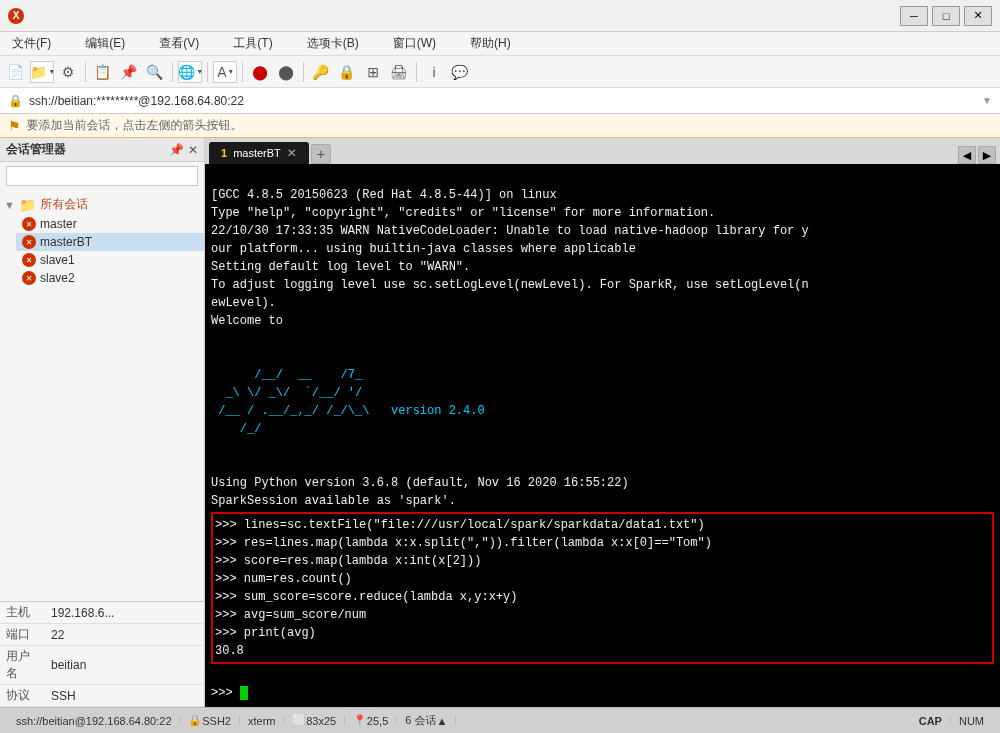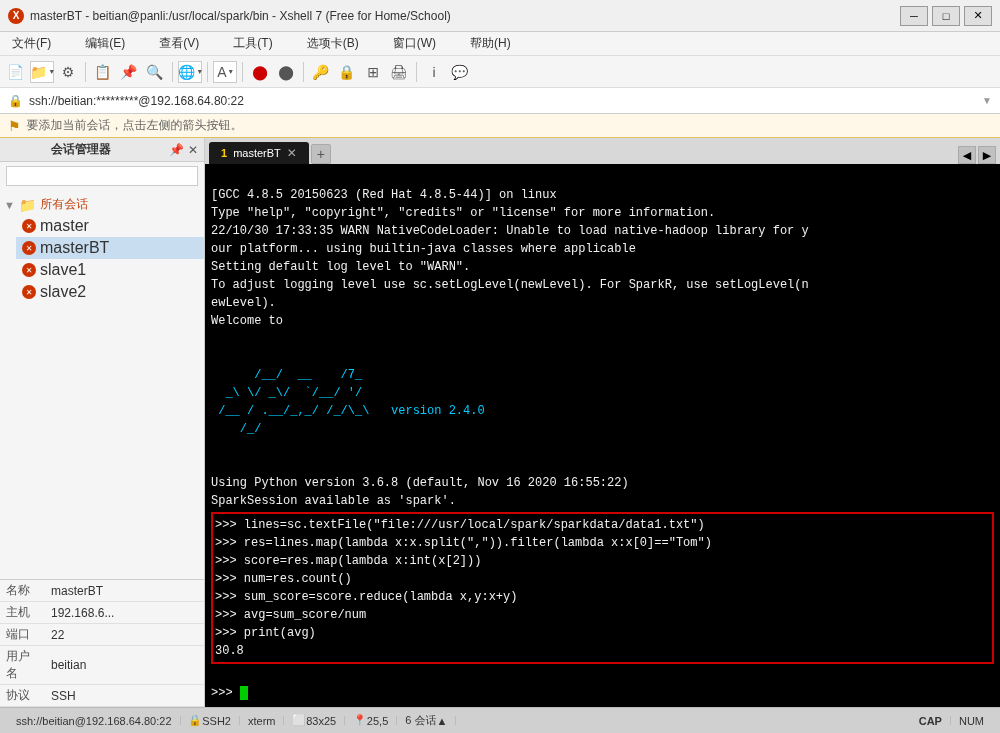--- a/index.html
+++ b/index.html
@@ -92,34 +92,34 @@
     }
     .sidebar-header {
       display: flex;
       align-items: center;
       justify-content: space-between;
       padding: 4px 6px;
       background: #e8e8e8;
       border-bottom: 1px solid #ccc;
       height: 24px;
     }
-    .sidebar-title { font-size: 12px; color: #333; font-weight: bold; margin-left: 45px; }
+    .sidebar-title { font-size: 12px; color: #333; font-weight: bold; }
     .sidebar-icons { display: flex; gap: 4px; }
     .sidebar-icon-btn { font-size: 12px; color: #555; cursor: pointer; }
     .sidebar-search { padding: 4px 6px; }
     .sidebar-search input { width: 100%; height: 20px; border: 1px solid #ccc; padding: 0 4px; font-size: 11px; background: white; }
     .session-tree { padding: 4px 0; flex: 1; overflow-y: auto; }
     .tree-root { padding: 2px 4px; display: flex; align-items: center; gap: 4px; cursor: pointer; }
     .tree-root-icon { font-size: 11px; color: #888; }
     .folder-icon { color: #cc8800; font-size: 14px; }
     .tree-root-label { font-size: 12px; color: #c2410c; }
     .tree-children { padding-left: 16px; }
     .tree-item { padding: 2px 6px; display: flex; align-items: center; gap: 4px; cursor: pointer; }
     .session-icon { width: 14px; height: 14px; background: #cc3300; border-radius: 50%; display: flex; align-items: center; justify-content: center; color: white; font-size: 8px; flex-shrink: 0; }
-    .tree-item-label { font-size: 16px; color: #333; }
+    .tree-item-label { font-size: 12px; color: #333; }
     .tree-item.active { background: #c8ddf0; }
 
     
     .info-panel {
       border-top: 1px solid #ccc;
       background: #f5f5f5;
     }
     .info-table { width: 100%; border-collapse: collapse; }
     .info-table td { padding: 2px 6px; font-size: 12px; border-bottom: 1px solid #e0e0e0; }
     .info-table td:first-child { color: #555; width: 45px; }
@@ -203,21 +203,20 @@
 
     
     .spark-art { color: #00ccff; font-family: 'Courier New', monospace; }
   </style>
 </head>
 <body>
 
 <div class="title-bar">
   <div class="title-bar-left">
     <div class="title-bar-icon">X</div>
-    <span class="title-text">masterBT - beitian@panli:/usr/local/spark/bin - Xshell 7 (Free for Home/School)</span>
   </div>
   <div class="title-bar-controls">
     <div class="title-btn">─</div>
     <div class="title-btn">□</div>
     <div class="title-btn close">✕</div>
   </div>
 </div>
 
 <div class="menu-bar">
   <span class="menu-item">文件(F)</span>
@@ -300,24 +299,20 @@
         <div class="tree-item">
           <div class="session-icon">✕</div>
           <span class="tree-item-label">slave2</span>
         </div>
       </div>
     </div>
 
     <div class="info-panel">
       <table class="info-table">
         <tbody>
-            <tr>
-          <td>名称</td>
-          <td>masterBT</td>
-        </tr>
         <tr>
           <td>主机</td>
           <td>192.168.6...</td>
         </tr>
         <tr>
           <td>端口</td>
           <td>22</td>
         </tr>
         <tr>
           <td>用户名</td>

